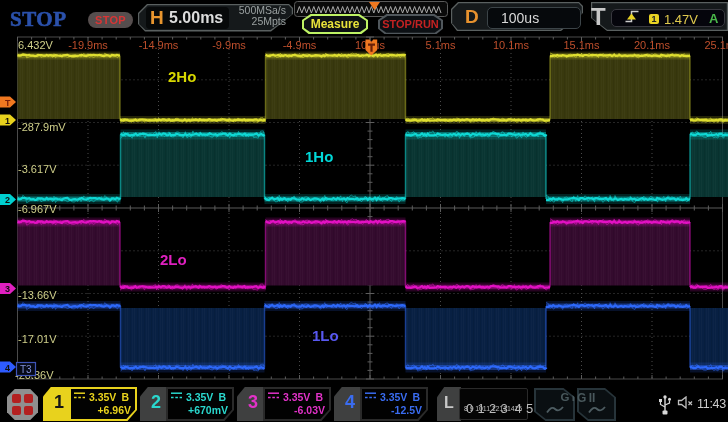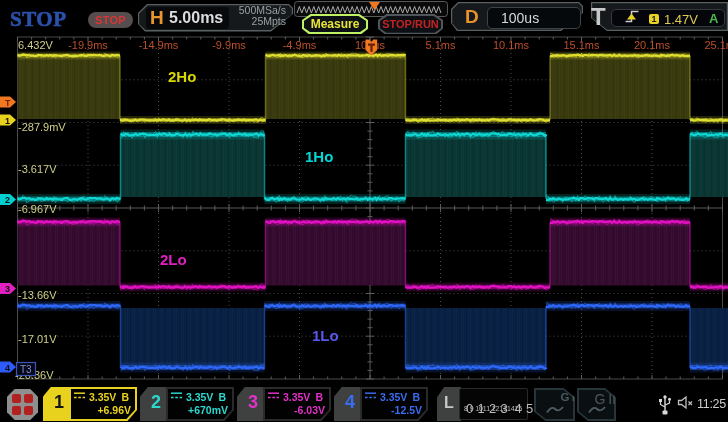--- a/index.html
+++ b/index.html
@@ -334,30 +334,30 @@
 </div>
 <div style="position:absolute;left:534px;top:388px;width:41px;height:33px;background:#27343a;clip-path:polygon(0 0,72% 0,100% 28%,100% 100%,28% 100%,0 72%)">
 <div style="position:absolute;left:1.6px;top:1.6px;width:37.8px;height:29.8px;background:#0a0f12;clip-path:polygon(0 0,71.5% 0,100% 28%,100% 100%,28.5% 100%,0 72%)"></div>
 <div style="position:absolute;left:0;top:3px;width:100%;text-align:right;font-size:11.5px;font-weight:bold;color:#49585c">G I</div>
 <svg width="20" height="12" style="position:absolute;left:10.5px;top:16px">
       <path d="M2 8.5 Q6.5 1.5 10 5 Q13.5 8.5 18 3" stroke="#4d5c61" stroke-width="1.8" fill="none"></path>
     </svg>
 </div>
 <div style="position:absolute;left:577px;top:388px;width:39px;height:33px;background:#27343a;clip-path:polygon(0 0,72% 0,100% 28%,100% 100%,28% 100%,0 72%)">
 <div style="position:absolute;left:1.6px;top:1.6px;width:35.8px;height:29.8px;background:#0a0f12;clip-path:polygon(0 0,71.5% 0,100% 28%,100% 100%,28.5% 100%,0 72%)"></div>
-<div style="position:absolute;left:0;top:3px;width:100%;text-align:right;font-size:14px;font-weight:normal;color:#49585c">G II</div>
+<div style="position:absolute;left:0;top:3px;width:100%;text-align:left;font-size:12px;font-weight:bold;color:#49585c">G II</div>
 <svg width="20" height="12" style="position:absolute;left:9.5px;top:16px">
       <path d="M2 8.5 Q6.5 1.5 10 5 Q13.5 8.5 18 3" stroke="#4d5c61" stroke-width="1.8" fill="none"></path>
     </svg>
 </div>
 <svg width="14" height="22" style="position:absolute;left:658px;top:394px">
 <circle cx="7" cy="3" r="1.7" fill="#d8d8d8"></circle>
     <path d="M7 4v13" stroke="#d8d8d8" stroke-width="1.4"></path>
 <path d="M7 13 L2.5 10.5 V7.5" stroke="#d8d8d8" stroke-width="1.2" fill="none"></path>
 <rect x="1" y="5" width="3" height="3" fill="#d8d8d8"></rect>
 <path d="M7 11 L11.5 9 V6.5" stroke="#d8d8d8" stroke-width="1.2" fill="none"></path>
 <circle cx="11.5" cy="5.2" r="1.5" fill="#d8d8d8"></circle>
 <rect x="4.5" y="16.5" width="5" height="4" rx="1" fill="#d8d8d8"></rect>
   </svg>
 <svg width="17" height="14" style="position:absolute;left:677px;top:396px">
 <polygon points="1.5,4.5 4.5,4.5 9,1 9,12 4.5,8.5 1.5,8.5" fill="none" stroke="#c0c0c0" stroke-width="1.3"></polygon>
 <path d="M11.5 5.5 l3.5 3.5 M15 5.5 l-3.5 3.5" stroke="#c0c0c0" stroke-width="1.2"></path>
   </svg>
-<div style="position:absolute;left:697px;top:397px;font-size:12.5px;letter-spacing:-0.3px;color:#cccccc">11:25</div>
+<div style="position:absolute;left:697px;top:397px;font-size:12.5px;letter-spacing:-0.3px;color:#cccccc">11:43</div>
 </body></html>

